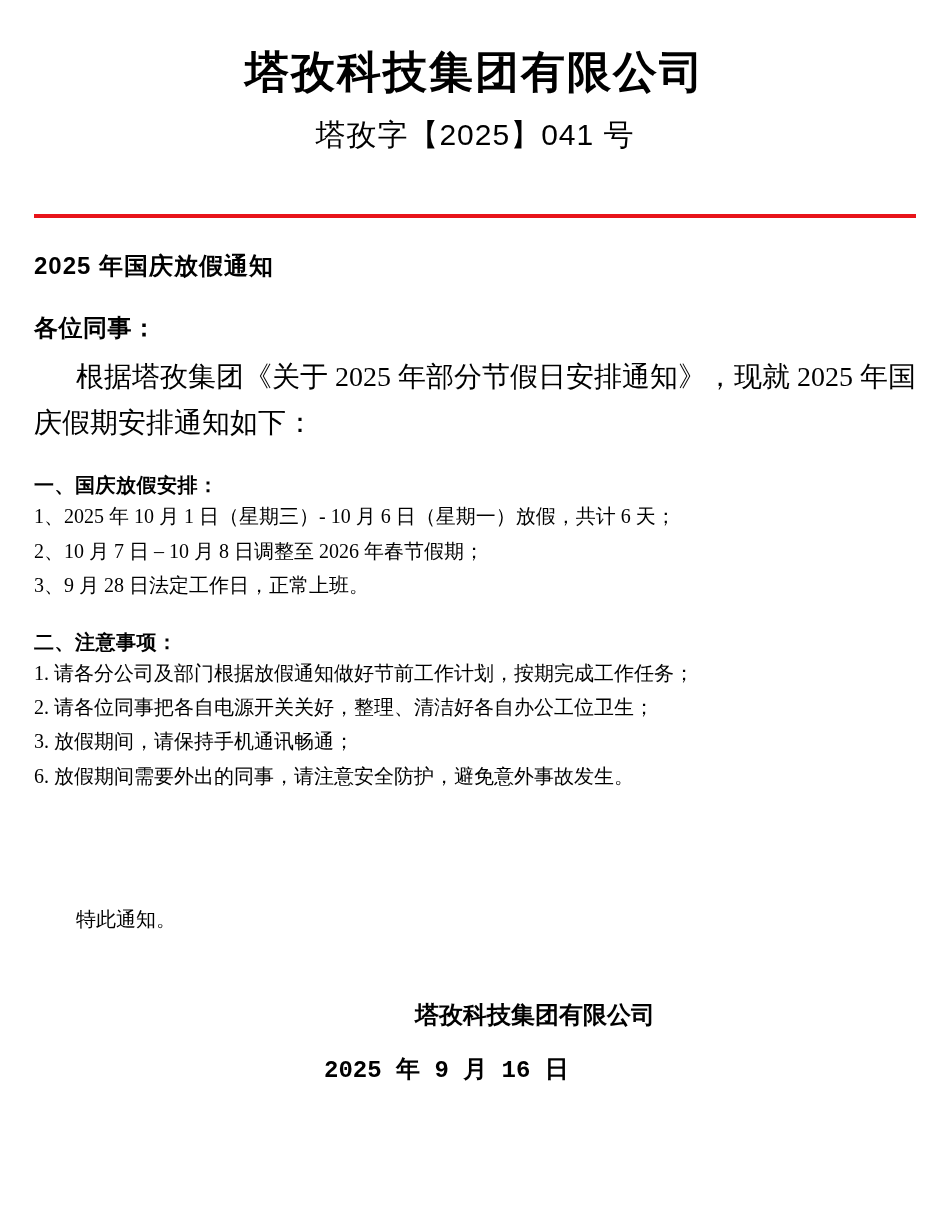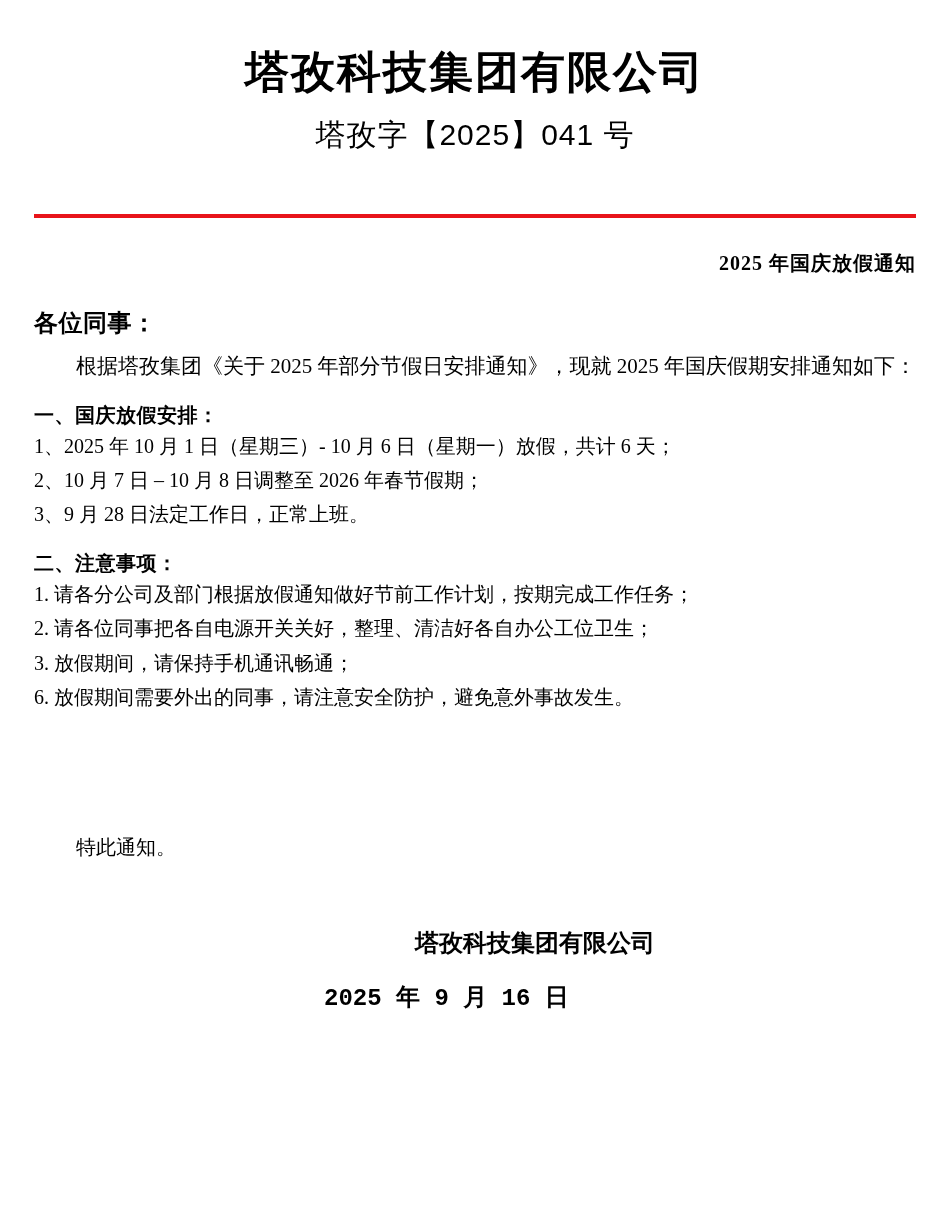--- a/index.html
+++ b/index.html
@@ -40,60 +40,60 @@
     margin-top: 16px;
   }
   .red-rule {
     height: 4px;
     background: #e8141a;
     margin-top: 58px;
     margin-left: 0;
     margin-right: 0;
   }
   .doc-title {
-    text-align: right;
-    font-family: Liberation Serif, serif;
-    font-size: 20px;
+    text-align: left;
+    font-family: Liberation Sans, sans-serif;
+    font-size: 24px;
     font-weight: 700;
     margin-top: 32px;
     letter-spacing: 1px;
   }
   .salutation {
     font-size: 24px;
     font-weight: 700;
     margin-top: 30px;
     letter-spacing: 0.5px;
   }
   .para {
-    font-size: 21px;
+    font-size: 28px;
     line-height: 1.65;
     margin-top: 10px;
     text-align: justify;
     text-justify: inter-ideograph;
   }
   .para.indent {
     text-indent: 42px;
   }
   .section-heading {
     font-size: 20px;
     font-weight: 700;
-    margin-top: 18px;
+    margin-top: 26px;
     letter-spacing: 0.5px;
   }
   .list-line {
     font-size: 20px;
     line-height: 1.72;
   }
   .spacer-lg {
     height: 108px;
   }
   .closing {
     font-size: 20px;
     text-indent: 42px;
-    margin-top: 12px;
+    margin-top: 5px;
     font-family: Liberation Mono, monospace;
   }
   .signature {
     text-align: center;
     font-family: "Liberation Sans", "DejaVu Sans", sans-serif;
     font-size: 24px;
     font-weight: 700;
     margin-top: 66px;
     padding-left: 120px;
   }

